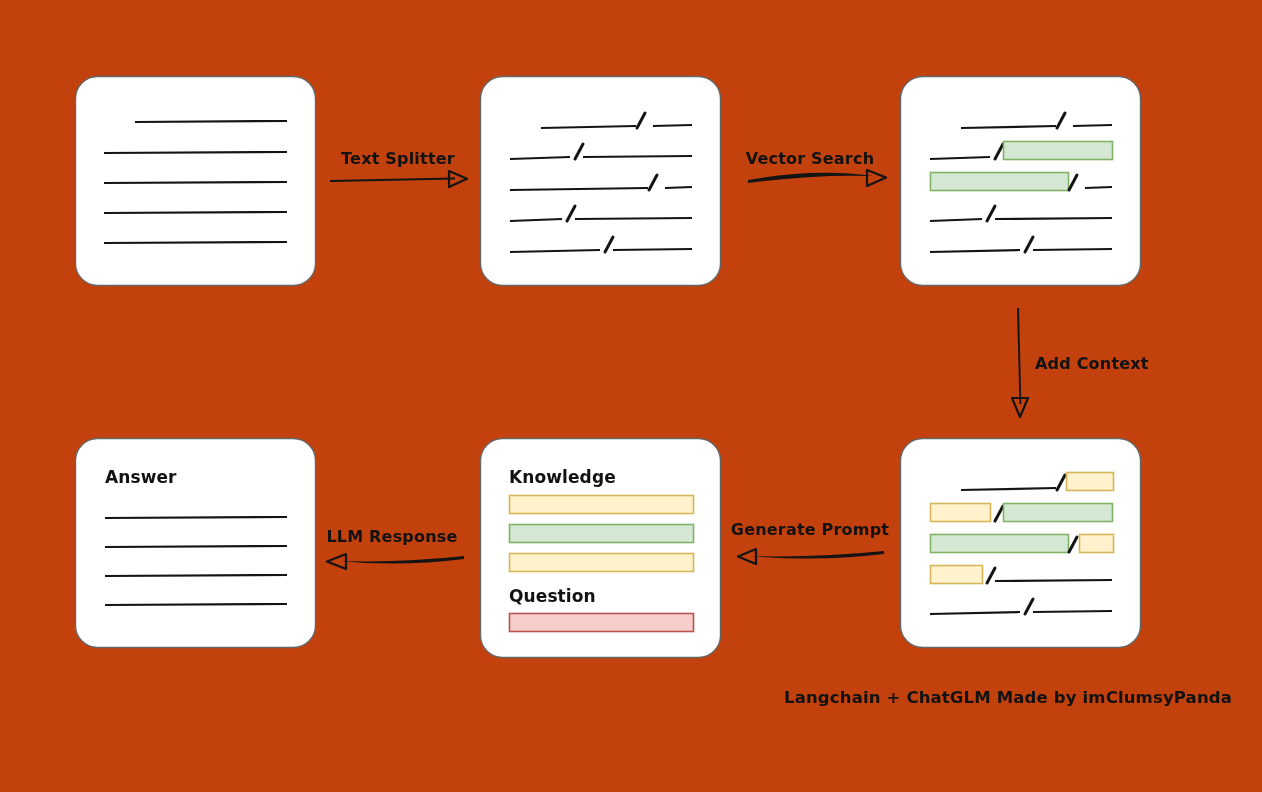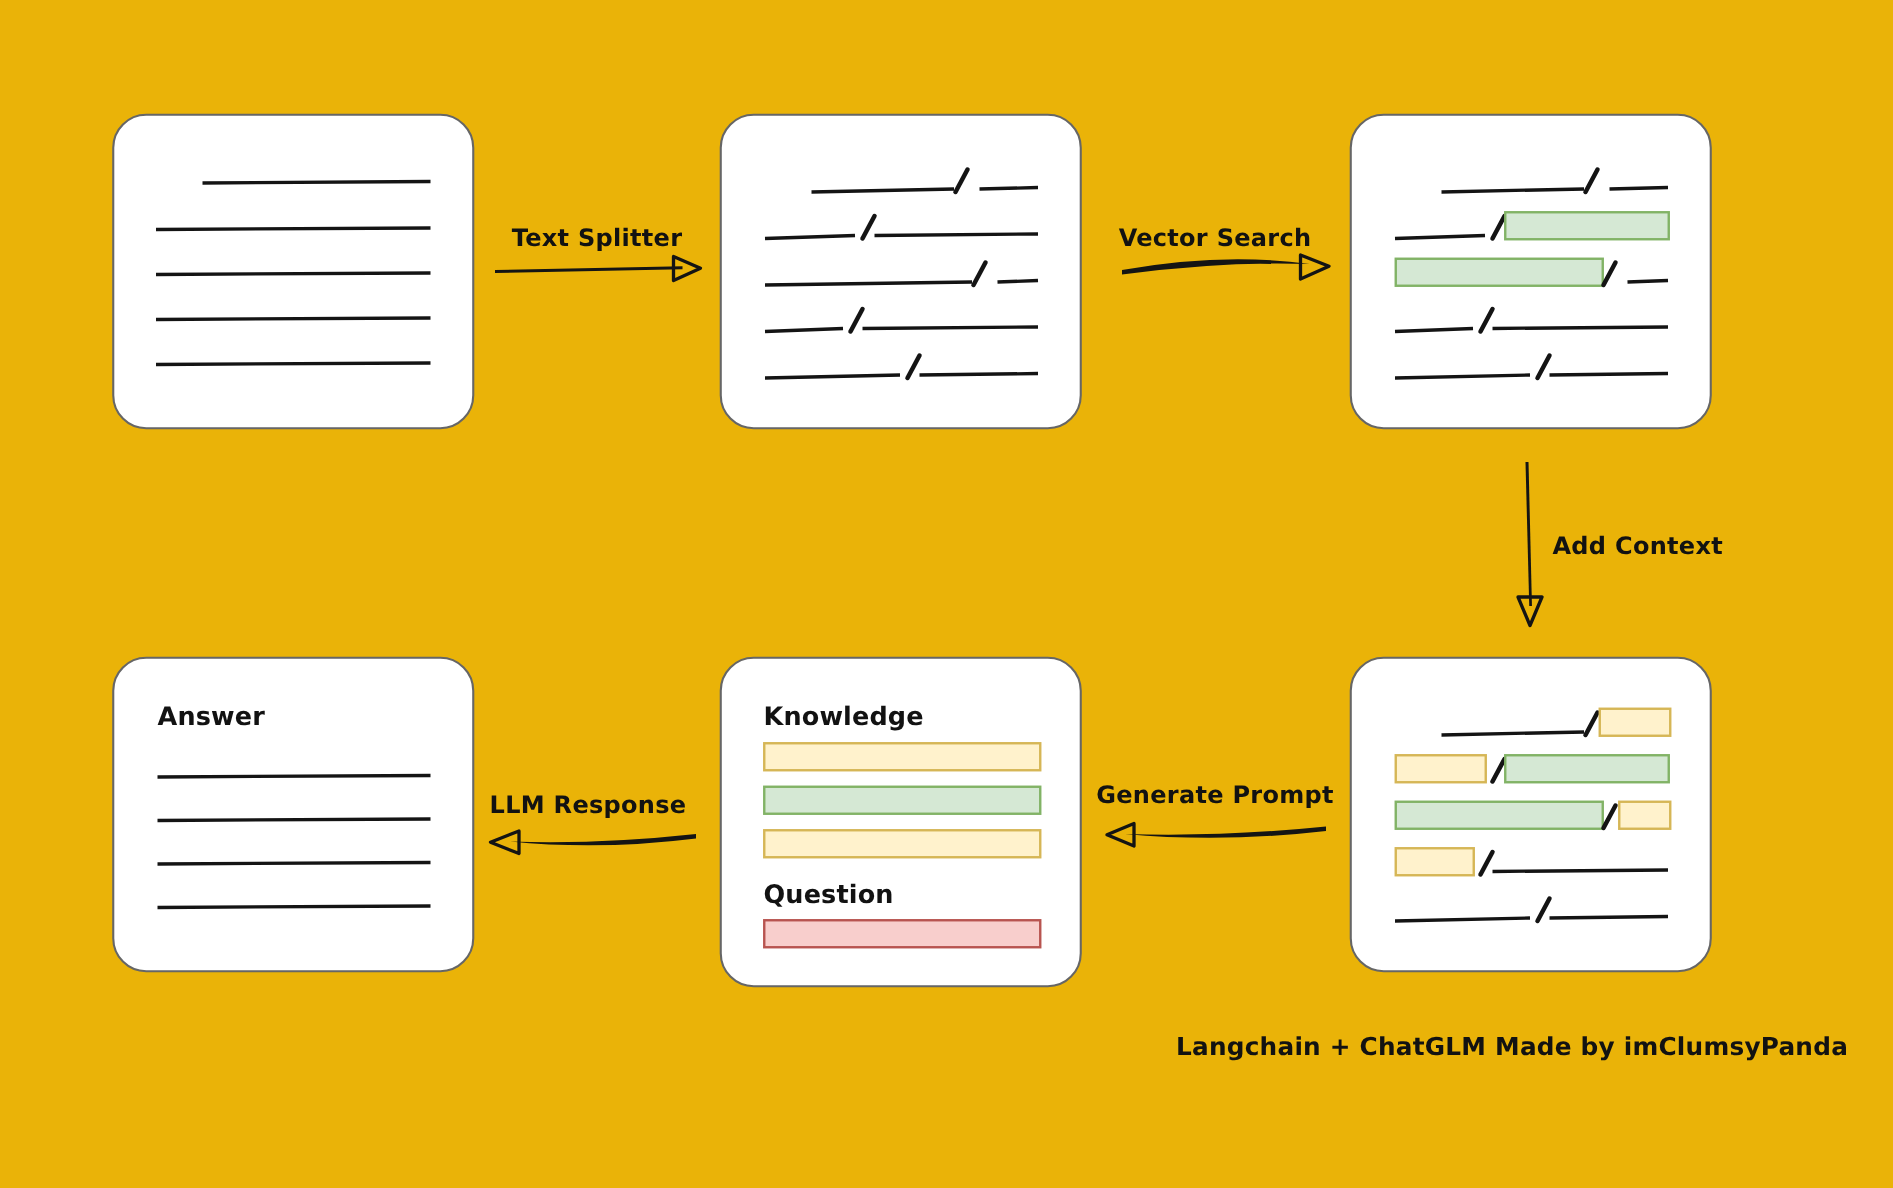--- a/index.html
+++ b/index.html
@@ -12,21 +12,21 @@
     font-family: "DejaVu Sans", sans-serif;
     width: 1262px;
     height: 792px;
     overflow: hidden;
     position: relative;
   }
   #diagram-root {
     position: relative;
     width: 1262px;
     height: 792px;
-    background: #eab308;
+    background: #c2410c;
   }
   svg#diagram-canvas {
     position: absolute;
     top: 0;
     left: 0;
     width: 1262px;
     height: 792px;
     display: block;
   }
   .doc-box {

